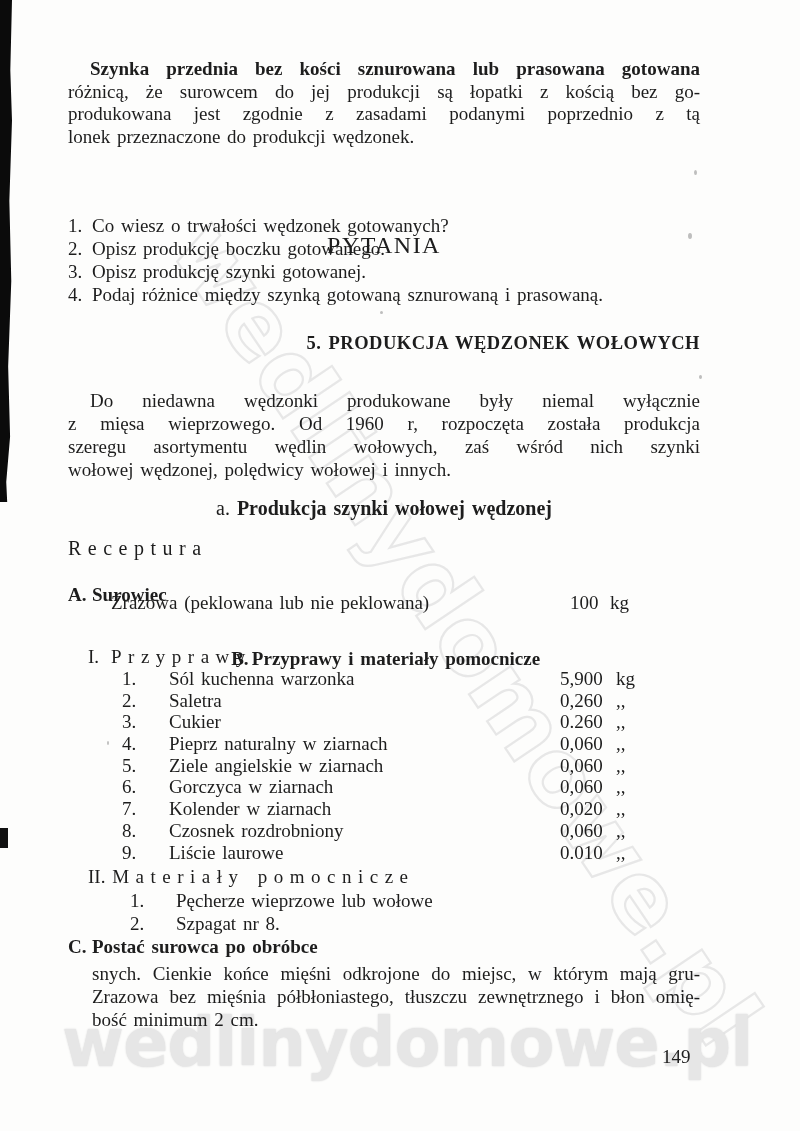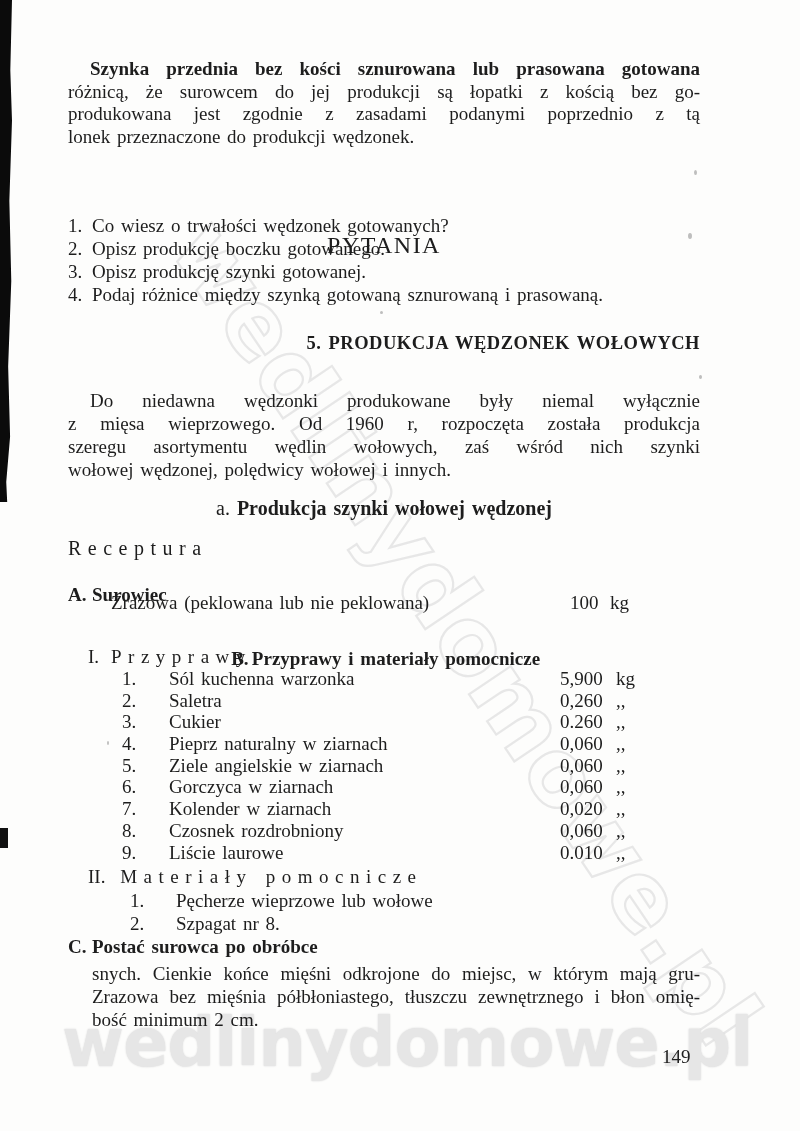--- a/index.html
+++ b/index.html
@@ -185,21 +185,21 @@
       <div class="irow">
         <span class="inum">9.</span>
           <span class="iname">Liście laurowe</span>
           <span class="ival">0.010</span>
           <span class="iunit">,,</span>
       </div>
     </div>
 
     <div class="blk head-ii">
       <span style="margin-left:20px;">II.</span>
-      <span class="spaced" style="margin-left:8px;">Materiały pomocnicze</span>
+      <span class="spaced" style="margin-left:0;">Materiały pomocnicze</span>
     </div>
     <div class="blk aux">
       <div class="irow">
         <span class="inum">1.</span>
           <span class="iname">Pęcherze wieprzowe lub wołowe</span>
       </div>
       <div class="irow">
         <span class="inum">2.</span>
           <span class="iname">Szpagat nr 8.</span>
       </div>

